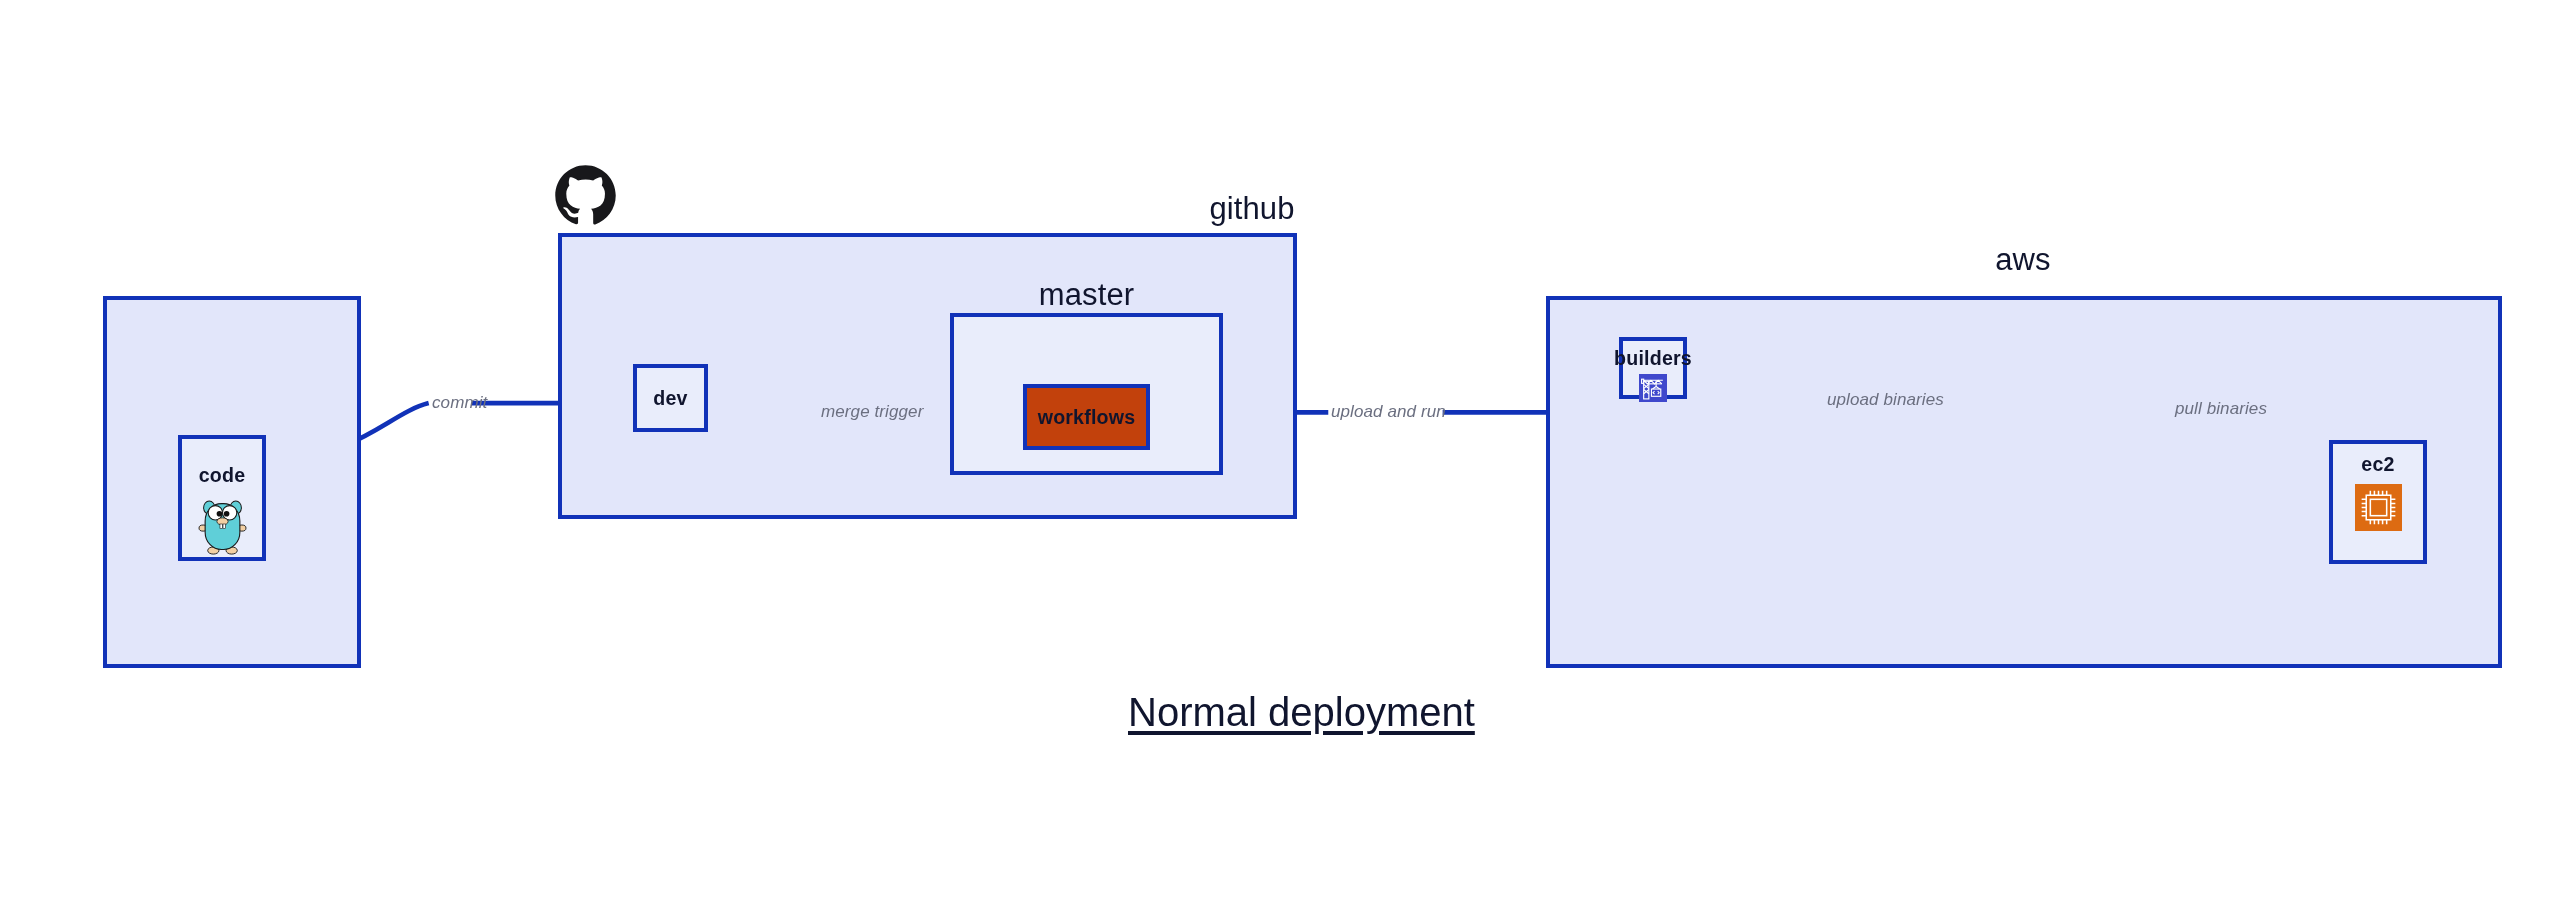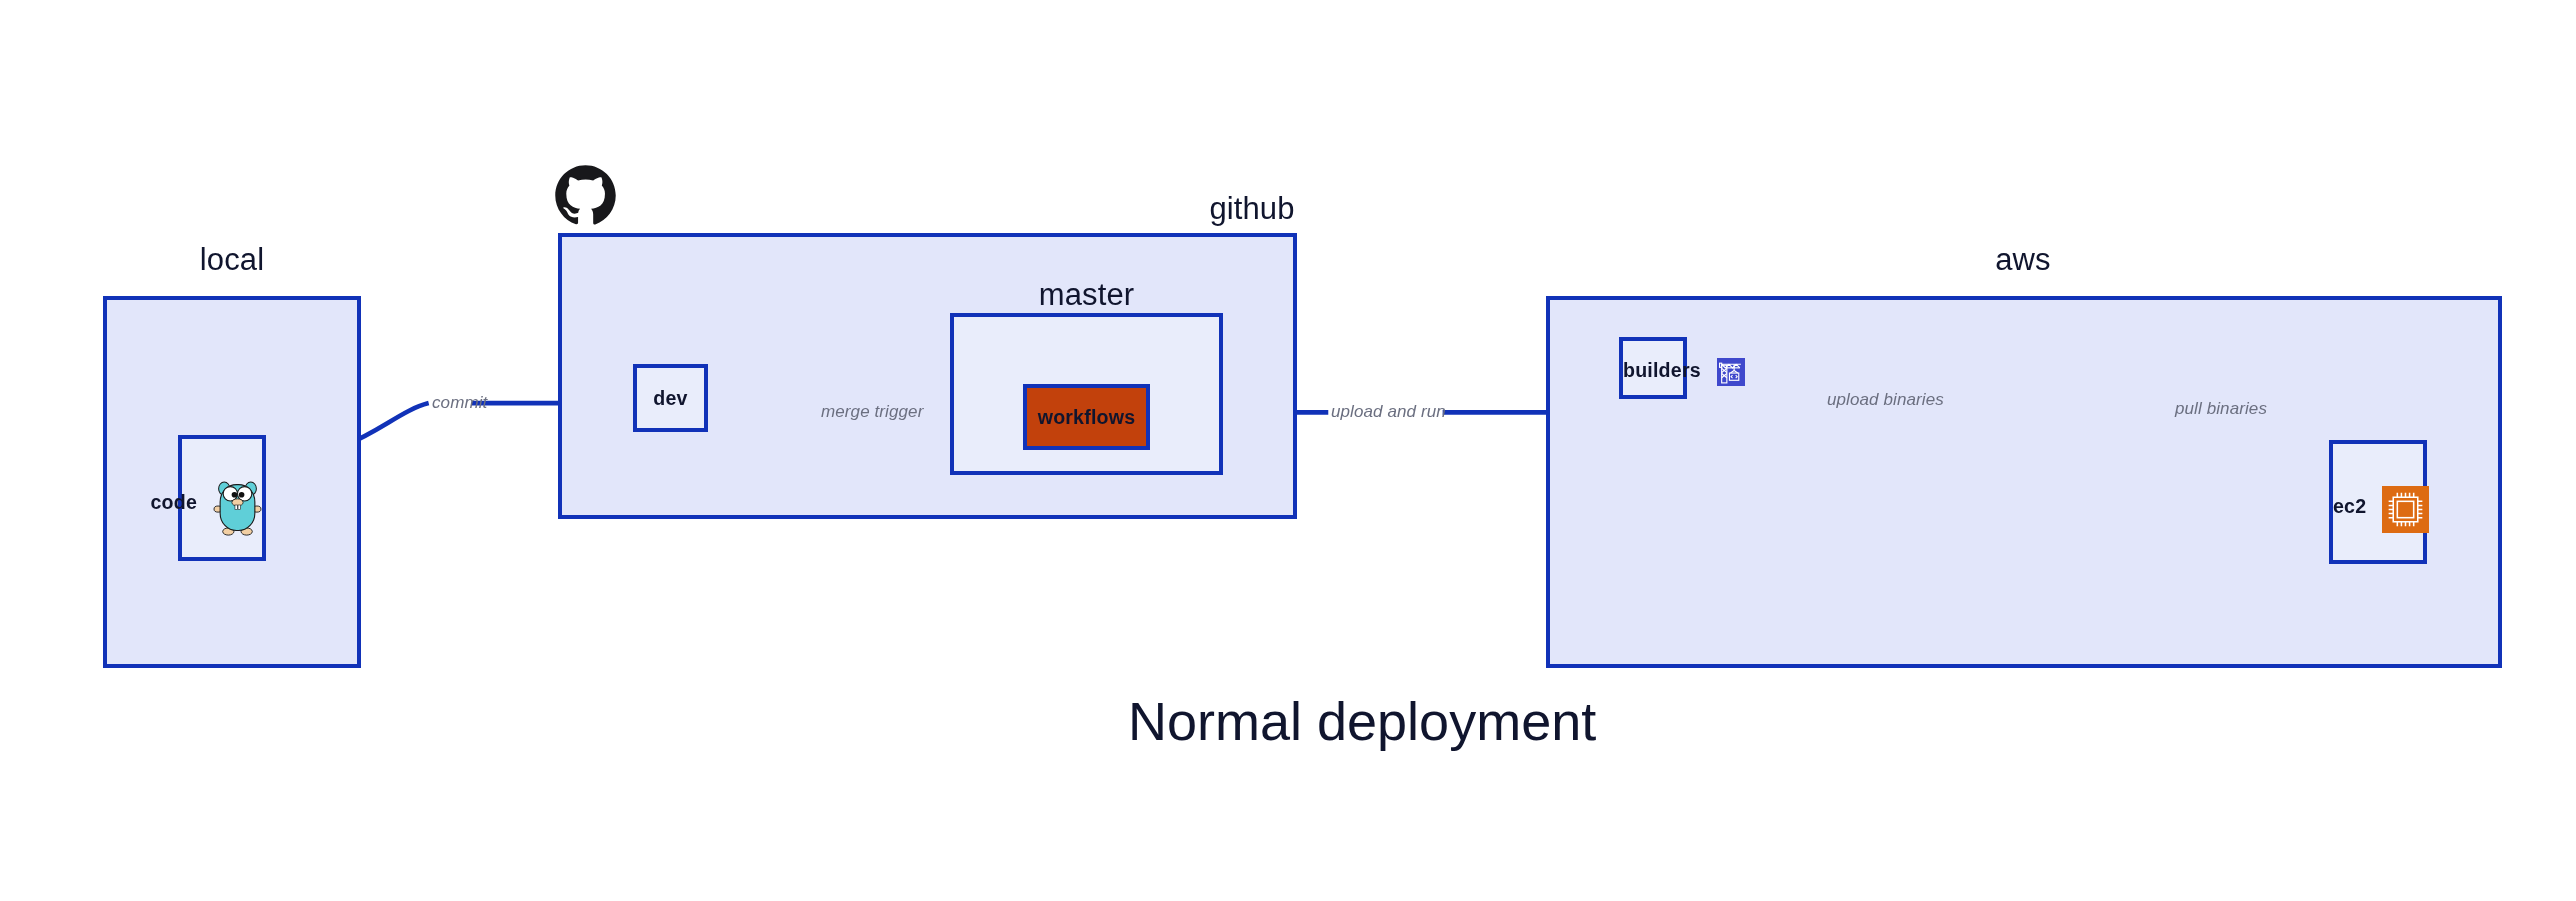--- a/index.html
+++ b/index.html
@@ -39,23 +39,22 @@
     letter-spacing: 0.1px;
   }
 
   
   .node-box {
     position: absolute;
     background: #e9edfb;
     border: 4.6px solid #1132b8;
     box-sizing: border-box;
     display: flex;
-    flex-direction: row;
+    flex-direction: column;
     align-items: center;
-    gap: 16px;
   }
   .node-label {
     font-size: 19.6px;
     font-weight: bold;
     color: #10152e;
     white-space: nowrap;
     letter-spacing: 0.2px;
   }
   .node-icon {
     display: block;
@@ -82,23 +81,24 @@
     position: absolute;
     left: 0; top: 0;
     width: 2604px;
     height: 902px;
     pointer-events: none;
   }
 
   
   #diagram-title {
     position: absolute;
-    font-size: 54px;
+    font-size: 40px;
     font-weight: 400;
     color: #10152e;
+    text-decoration: underline;
     text-underline-offset: 5.2px;
     white-space: nowrap;
   }
 
   
   .icon-tile {
     display: block;
   }
 </style>
 </head>
@@ -132,21 +132,20 @@
       <path d="M 3275 777 L 3540 777" stroke="#1132b8" stroke-width="9" fill="none"></path>
       <path d="M 3760 777 L 3891 777" stroke="#1132b8" stroke-width="9" fill="none" marker-end="url(#arrow)"></path>
     </g>
 
     <g>
       <path d="M 4069 780 C 4130 795, 4170 800, 4216 803" stroke="#1132b8" stroke-width="9" fill="none"></path>
       <path d="M 4390 812 C 4450 838, 4490 880, 4514 910" stroke="#1132b8" stroke-width="9" fill="none" marker-end="url(#arrow)"></path>
     </g>
   </svg>
 
-  <div class="group-label" style="left:103px; top:242px; width:258px; text-align:center;">local</div>
   <div class="group-box" style="left:103px; top:296px; width:258px; height:372px;"></div>
 
   <div class="node-box" style="left:178px; top:435px; width:88px; height:126px; justify-content:flex-end; padding-top:9.3px;">
     <div class="node-label">code</div>
     <span class="node-icon" style="margin-top:7.2px;">
       <svg width="49" height="61" viewBox="0 0 96 118" xmlns="http://www.w3.org/2000/svg">
 
         <ellipse cx="22" cy="26" rx="11" ry="13" fill="#5fcfd8" stroke="#1b1b1b" stroke-width="2"></ellipse>
         <ellipse cx="74" cy="26" rx="11" ry="13" fill="#5fcfd8" stroke="#1b1b1b" stroke-width="2"></ellipse>
 

